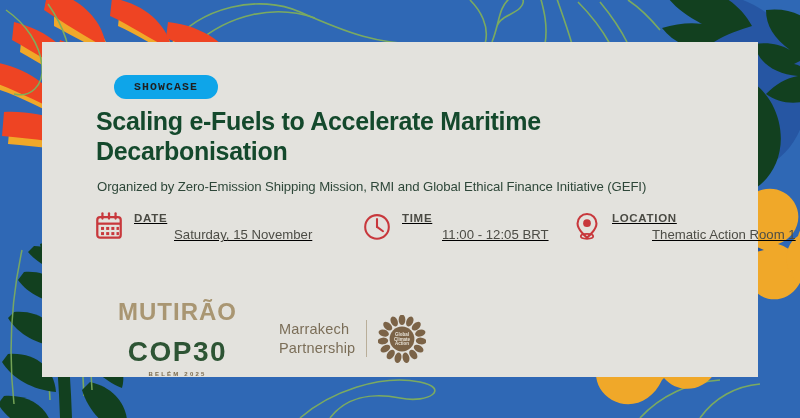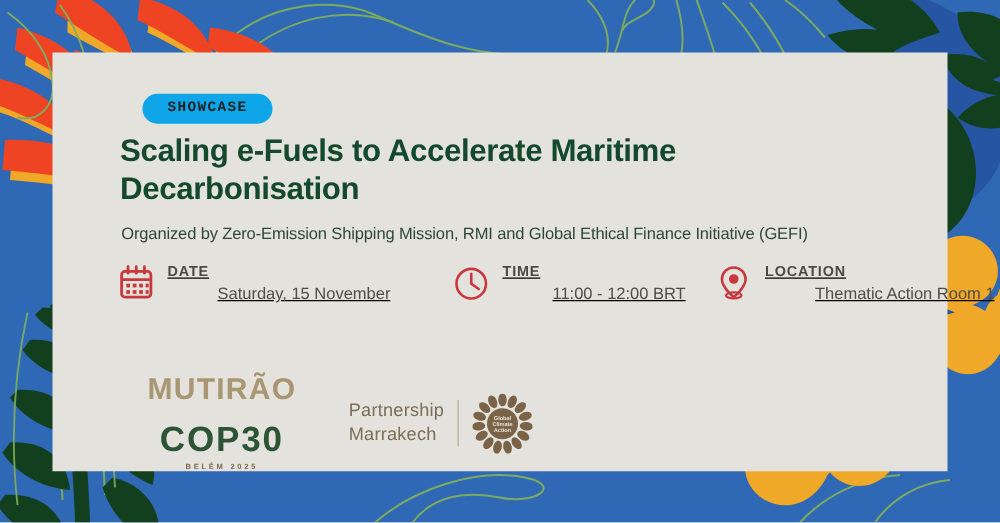--- a/index.html
+++ b/index.html
@@ -302,21 +302,21 @@
       </div>
 
       <div class="info-block b2">
         <svg class="info-icon" viewBox="0 0 32 32">
           <circle cx="16" cy="17" r="12.6" fill="none" stroke="#c8383c" stroke-width="2.2"></circle>
           <line x1="16" y1="17" x2="16" y2="8.6" stroke="#c8383c" stroke-width="2.2" stroke-linecap="round"></line>
           <line x1="16" y1="17" x2="22.4" y2="21.6" stroke="#c8383c" stroke-width="2.2" stroke-linecap="round"></line>
         </svg>
         <div class="info-text">
           <div class="info-label">TIME</div>
-          <div class="info-value">11:00 - 12:00 BRT</div>
+          <div class="info-value">11:00 - 12:05 BRT</div>
         </div>
       </div>
 
       <div class="info-block b3">
         <svg class="info-icon" viewBox="0 0 32 32">
           <path d="M16 3.2 C 10.4 3.2 5.9 7.7 5.9 13.3 C 5.9 20.4 16 28.4 16 28.4 C 16 28.4 26.1 20.4 26.1 13.3 C 26.1 7.7 21.6 3.2 16 3.2 Z" fill="none" stroke="#c8383c" stroke-width="2.2"></path>
           <circle cx="16" cy="13" r="4.1" fill="#c8383c"></circle>
           <ellipse cx="16" cy="27" rx="6.6" ry="2.6" fill="none" stroke="#c8383c" stroke-width="1.9"></ellipse>
         </svg>
         <div class="info-text">
@@ -330,22 +330,22 @@
     <div class="logos">
 
       <div class="cop-logo">
         <div class="cop-mutirao">MUTIRÃO</div>
         <div class="cop-cop30">COP30</div>
         <div class="cop-belem">BELÉM 2025</div>
       </div>
 
       <div class="mp-logo">
         <div class="mp-text">
+          <div>Marrakech</div>
           <div>Partnership</div>
-          <div>Marrakech</div>
         </div>
         <svg class="gca-emblem" viewBox="0 0 60 60">
           <g fill="#7b6347">
             <g transform="translate(30,30)">
               <g>
                   <ellipse cx="0" cy="-24" rx="4.2" ry="6.6"></ellipse>
                 </g>
               <g transform="rotate(24)">
                   <ellipse cx="0" cy="-24" rx="4.2" ry="6.6"></ellipse>
                 </g>

